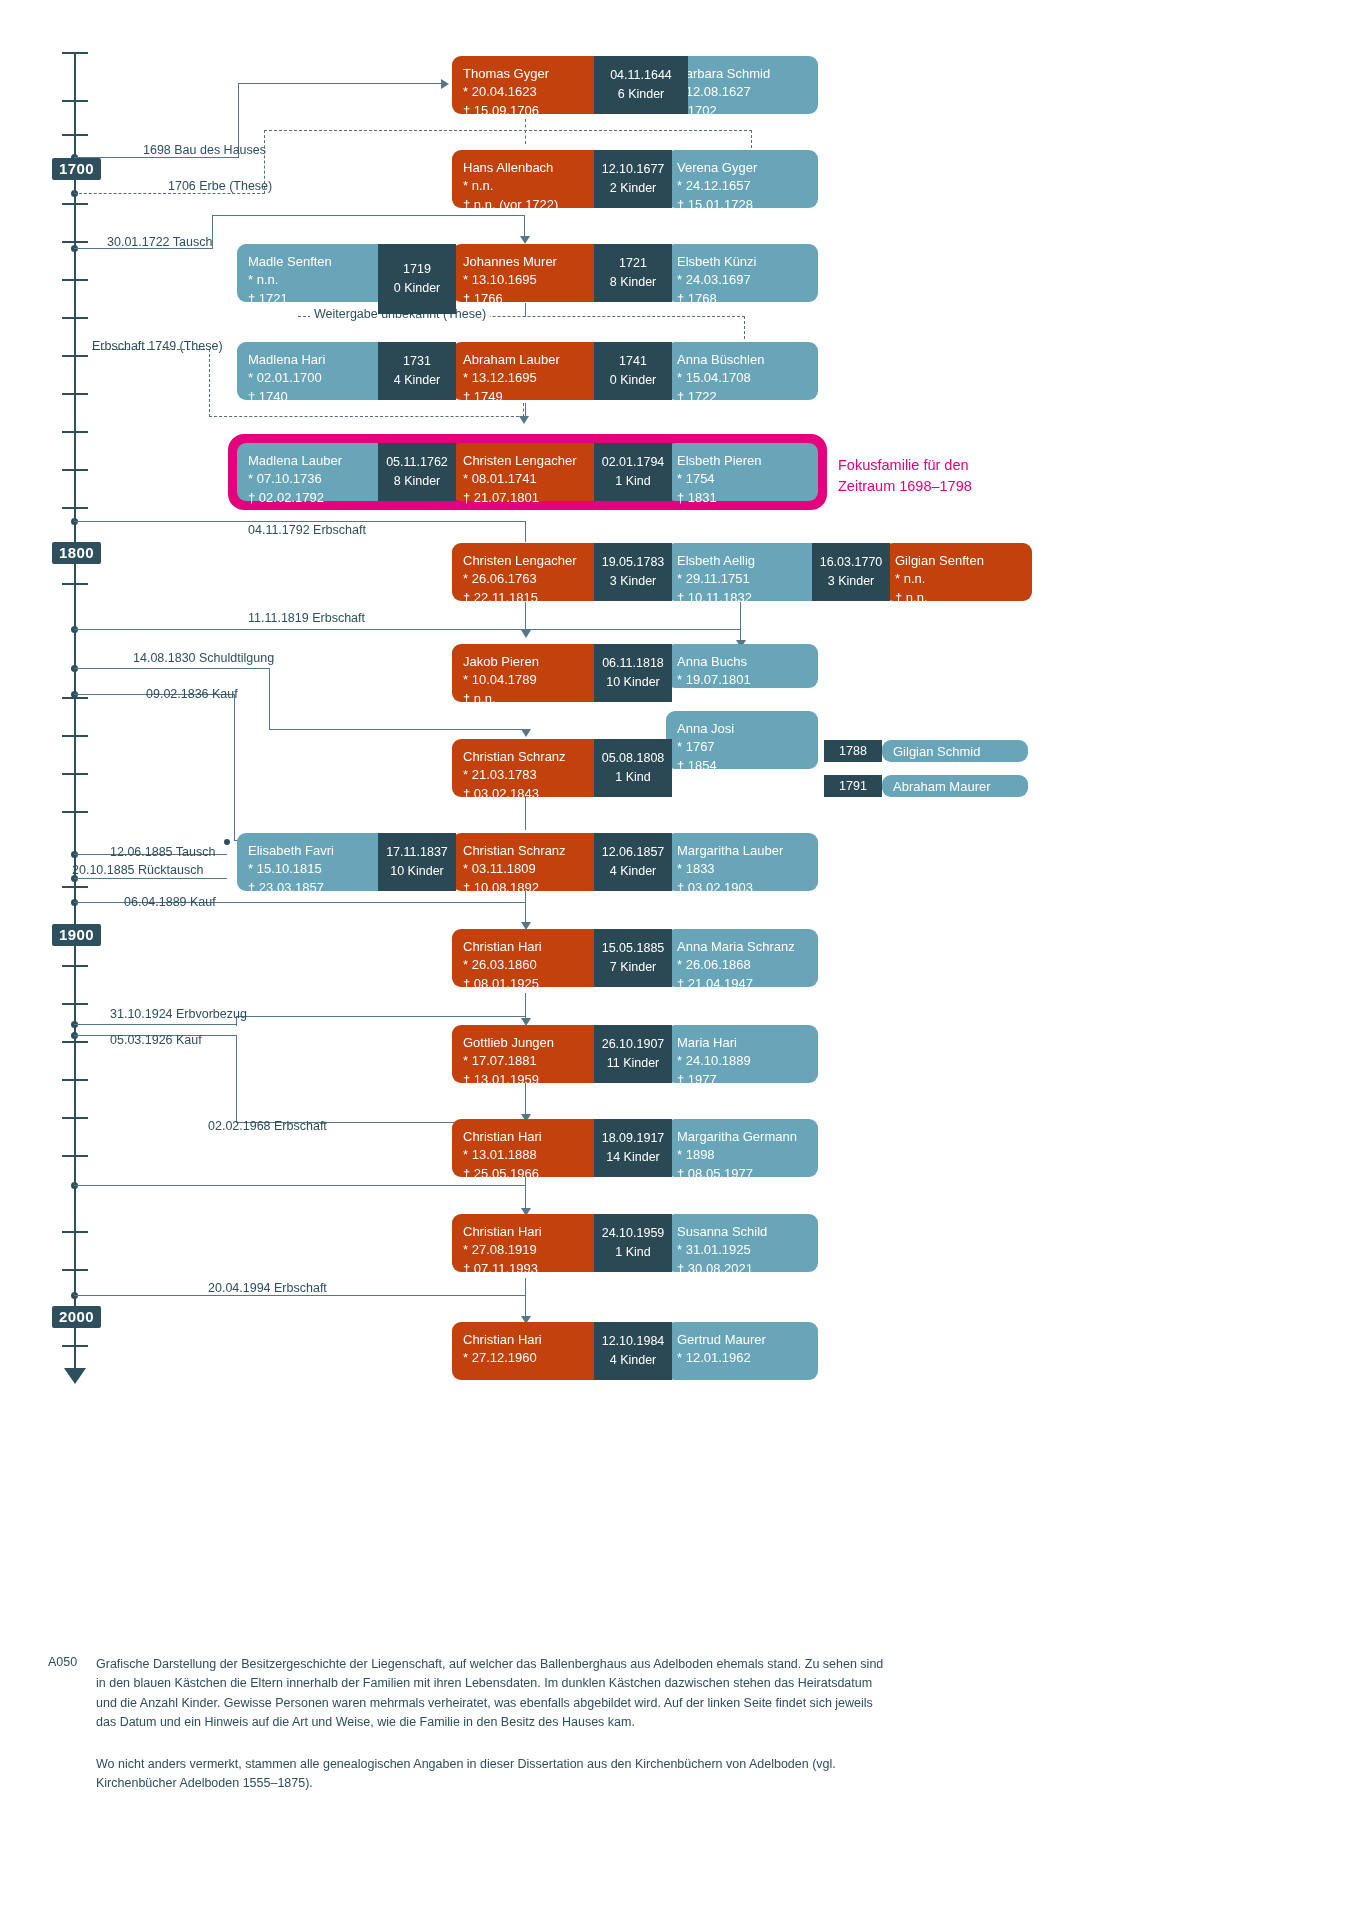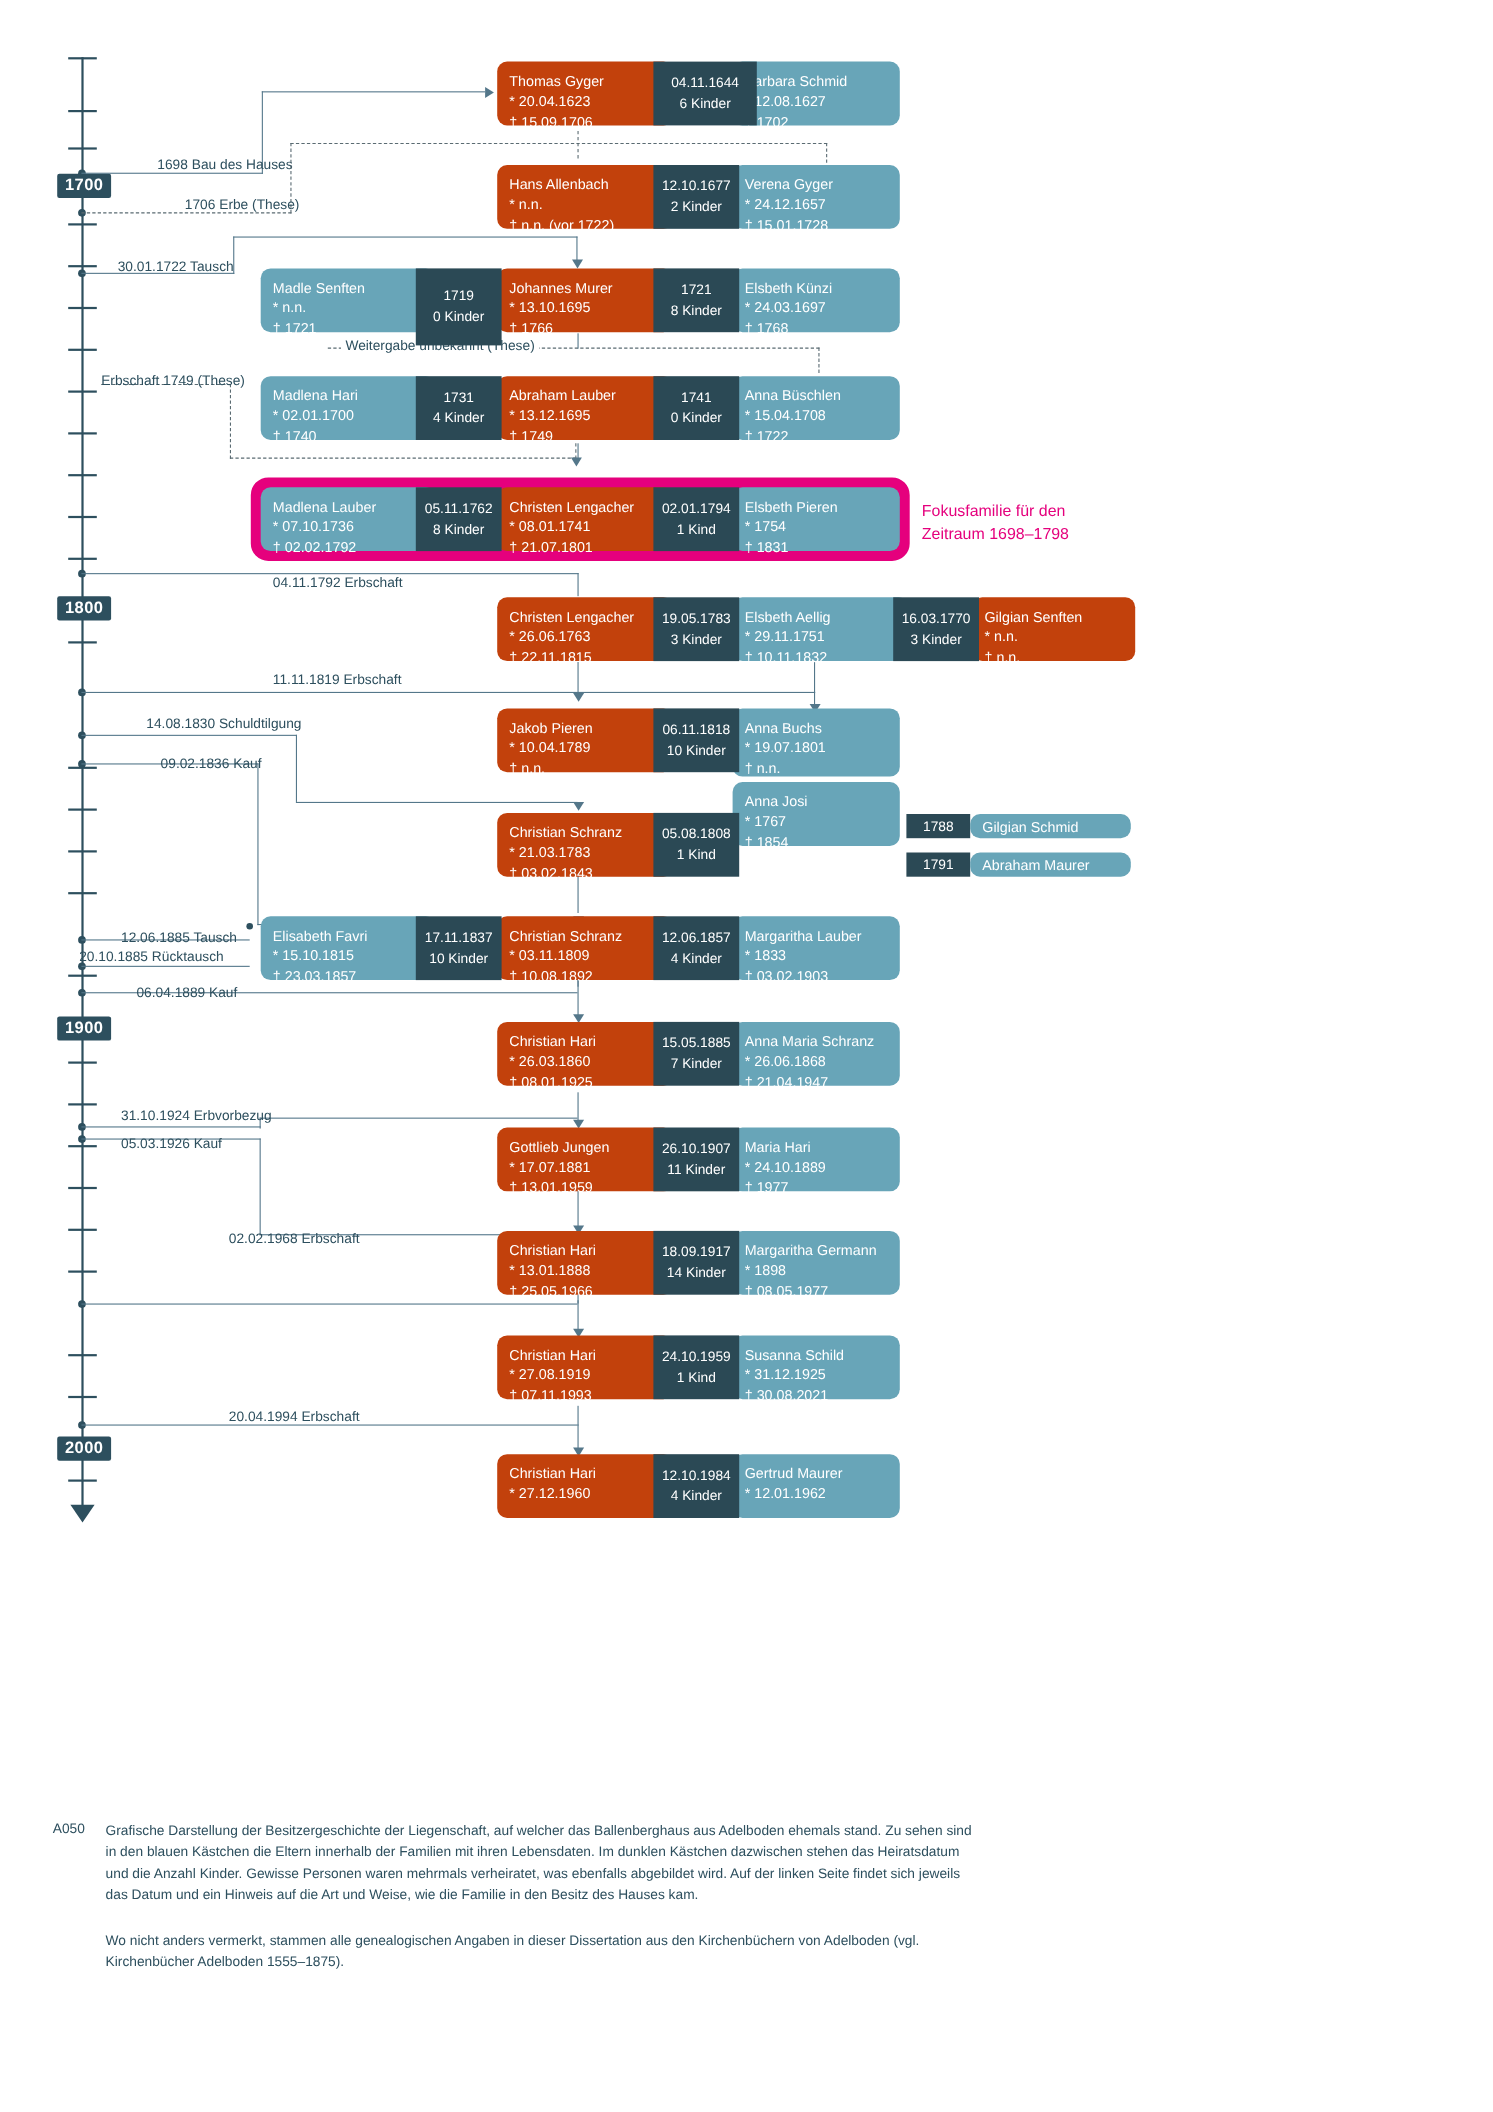--- a/index.html
+++ b/index.html
@@ -349,21 +349,21 @@
 
   <div class="mid" style="left:594px;top:644px;width:78px;height:58px">
     <span>06.11.1818</span>
     <span>10 Kinder</span>
   </div>
   <div class="fbox dark" style="left:452px;top:644px;width:160px;height:58px">
     <div class="nm">Jakob Pieren</div>
     <div>* 10.04.1789</div>
     <div>† n.n.</div>
   </div>
-  <div class="fbox light" style="left:666px;top:644px;width:152px;height:62px">
+  <div class="fbox light" style="left:666px;top:644px;width:152px;height:44px">
     <div class="nm">Anna Buchs</div>
     <div>* 19.07.1801</div>
     <div>† n.n.</div>
   </div>
 
   <div class="mid" style="left:594px;top:739px;width:78px;height:58px">
     <span>05.08.1808</span>
     <span>1 Kind</span>
   </div>
   <div class="fbox dark" style="left:452px;top:739px;width:160px;height:58px">
@@ -454,21 +454,21 @@
     <span>24.10.1959</span>
     <span>1 Kind</span>
   </div>
   <div class="fbox dark" style="left:452px;top:1214px;width:160px;height:58px">
     <div class="nm">Christian Hari</div>
     <div>* 27.08.1919</div>
     <div>† 07.11.1993</div>
   </div>
   <div class="fbox light" style="left:666px;top:1214px;width:152px;height:58px">
     <div class="nm">Susanna Schild</div>
-    <div>* 31.12.1925</div>
+    <div>* 31.01.1925</div>
     <div>† 30.08.2021</div>
   </div>
 
   <div class="mid" style="left:594px;top:1322px;width:78px;height:58px">
     <span>12.10.1984</span>
     <span>4 Kinder</span>
   </div>
   <div class="fbox dark" style="left:452px;top:1322px;width:160px;height:58px">
     <div class="nm">Christian Hari</div>
     <div>* 27.12.1960</div>

